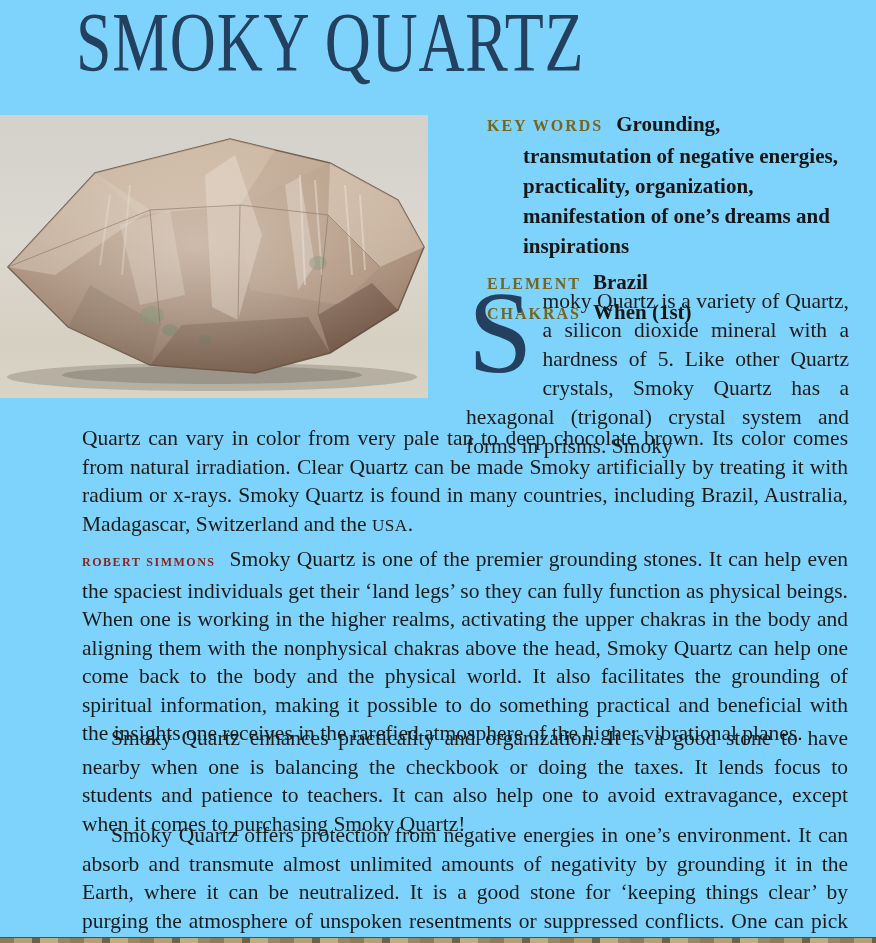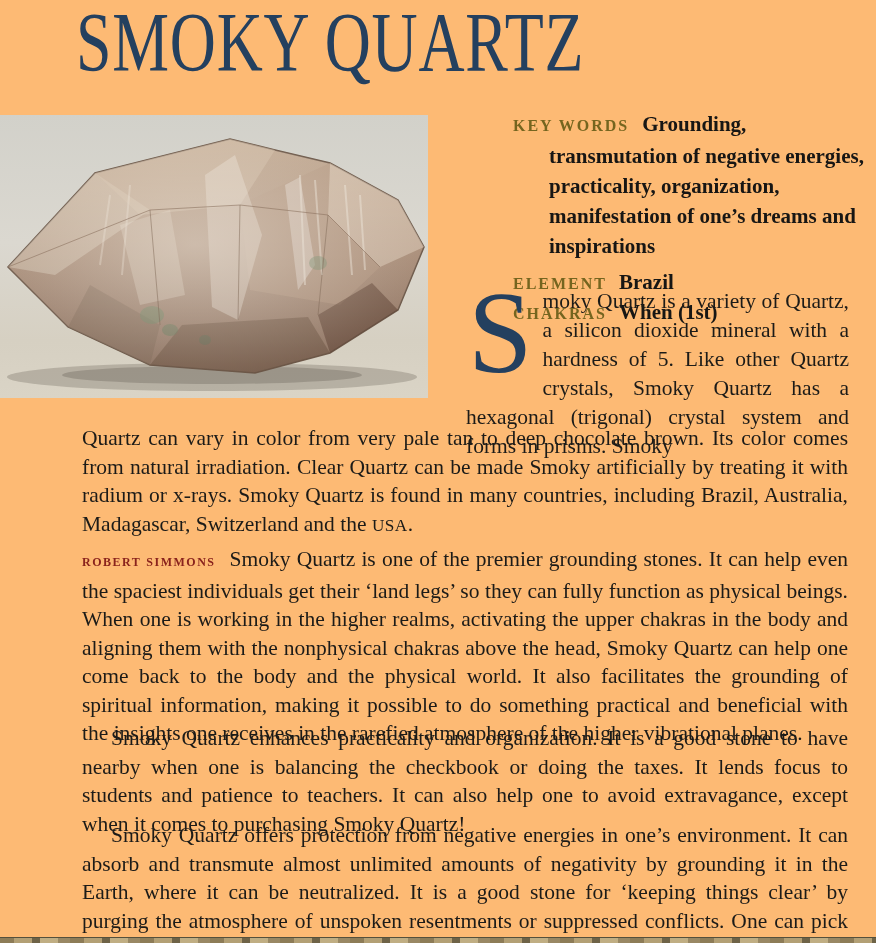--- a/index.html
+++ b/index.html
@@ -1,20 +1,20 @@
 <!DOCTYPE html>
 <html><head>
 <meta charset="utf-8">
 <style>
   html, body { margin: 0; padding: 0; background: #ffffff; }
   .page {
     position: relative;
     width: 876px;
     height: 943px;
-    background: #fdba74;
+    background: #7dd3fc;
     overflow: hidden;
     font-family: "Liberation Serif", serif;
     color: #1c1b18;
   }
   .page-title {
     position: absolute;
     left: 76px;
     top: -2px;
     margin: 0;
     font-family: "Liberation Serif", serif;
@@ -32,21 +32,21 @@
     left: 0;
     top: 115px;
     width: 428px;
     height: 283px;
     background: linear-gradient(180deg, #d2d1ca 0%, #dbd8d0 45%, #d6d0c2 80%, #dad4c6 100%);
     overflow: hidden;
   }
   .photo svg { display: block; }
   .props {
     position: absolute;
-    left: 513px;
+    left: 487px;
     top: 109px;
     width: 364px;
   }
   .props p { margin: 0; }
   .prop-keywords {
     padding-left: 36px;
     text-indent: -36px;
     font-size: 21px;
     line-height: 30px;
     margin-bottom: 7px !important;

